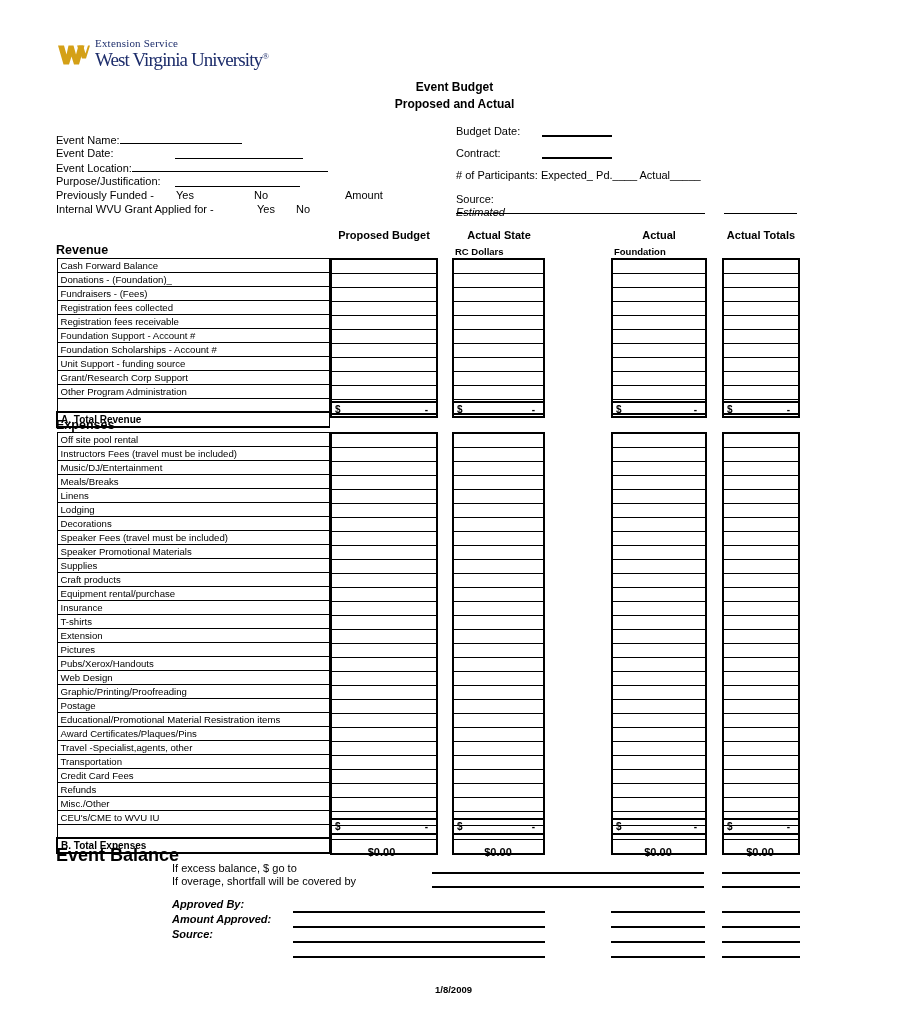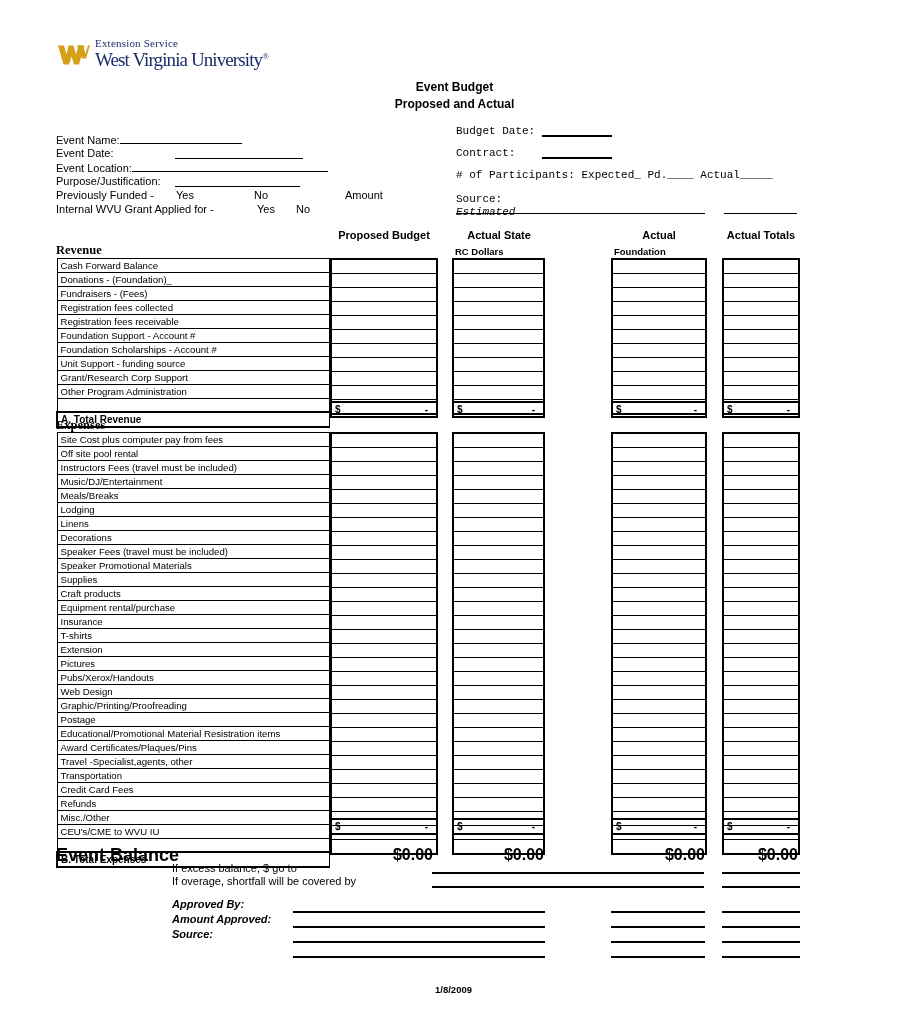--- a/index.html
+++ b/index.html
@@ -45,37 +45,37 @@
   .hdr-left { position: absolute; left: 56px; top: 133px; font-size: 11px; }
   .hrow { height: 14px; position: relative; white-space: nowrap; }
   .hlabel { display: inline-block; }
   .uline {
     display: inline-block; border-bottom: 1.5px solid #000;
     vertical-align: baseline; height: 11px;
   }
   .abs { position: absolute; }
 
   
-  .hdr-right { position: absolute; left: 456px; top: 125px; font-size: 11px; font-family: Liberation Mono, monospace; }
+  .hdr-right { position: absolute; left: 456px; top: 125px; font-size: 11px; }
   .hr-row { position: relative; height: 22px; white-space: nowrap; }
   .thickline { border-bottom: 2.5px solid #000; display:inline-block; height: 10px; }
   .thinline  { border-bottom: 1.2px solid #000; display:inline-block; height: 10px; }
   .italic { font-style: italic; }
 
   
   .colhead {
     position: absolute; font-size: 11px; font-weight: bold; text-align: center;
   }
   .colsub {
     position: absolute; font-size: 9.5px; font-weight: bold;
   }
 
   
   .sect-title {
-    position: absolute; font-size: 12.5px; font-weight: bold; font-family: Liberation Serif, serif;
+    position: absolute; font-size: 12.5px; font-weight: bold;
   }
 
   
   .labeltable {
     position: absolute; border-collapse: collapse; table-layout: fixed;
   }
   .labeltable td {
     border: 1px solid #000;
     font-size: 9.6px;
     height: 13px; line-height: 13px;
@@ -101,21 +101,21 @@
   .boxcol.totalbox { border: 2px solid #000; }
   .boxcol.totalbox td {
     font-weight: bold; font-size: 10px; border: none;
     position: relative;
   }
   .dollar { position: absolute; left: 3px; top: 0; }
   .dash { position: absolute; right: 8px; top: 0; }
 
   
   .bal-title { position: absolute; left: 56px; top: 845px; font-size: 18px; font-weight: bold; }
-  .bal-amt { position: absolute; font-size: 16px; font-weight: bold; text-align: right; }
+  .bal-amt { position: absolute; font-size: 11px; font-weight: bold; text-align: center; }
   .bal-note { position: absolute; font-size: 11px; line-height: 12px; }
   .ruleline { position: absolute; border-bottom: 2px solid #000; }
 
   .appr-labels { position: absolute; left: 172px; top: 897px; font-size: 11px; font-style: italic; font-weight: bold; line-height: 15px; }
   .appr-labels div { white-space: nowrap; }
 
   .footer-date {
     position: absolute; left: 0; top: 984px; width: 907px;
     text-align: center; font-size: 9.5px; font-weight: bold;
   }
@@ -421,39 +421,36 @@
           <td><span class="dollar">$</span><span class="dash">-</span>&nbsp;</td>
         </tr>
       </tbody>
     </table>
 
   <div class="sect-title" style="left:56px; top:418px;">Expenses</div>
 
   <table class="labeltable" id="expense-labels" style="left:56px; top:432px; width:274px;">
       <tbody>
         <tr>
-          <td>Site Cost plus computer pay from fees</td>
-        </tr>
-        <tr>
           <td>Off site pool rental</td>
         </tr>
         <tr>
           <td>Instructors Fees (travel must be included)</td>
         </tr>
         <tr>
           <td>Music/DJ/Entertainment</td>
         </tr>
         <tr>
           <td>Meals/Breaks</td>
         </tr>
         <tr>
+          <td>Linens</td>
+        </tr>
+        <tr>
           <td>Lodging</td>
-        </tr>
-        <tr>
-          <td>Linens</td>
         </tr>
         <tr>
           <td>Decorations</td>
         </tr>
         <tr>
           <td>   Speaker Fees (travel must be included)</td>
         </tr>
         <tr>
           <td>Speaker Promotional Materials</td>
         </tr>

